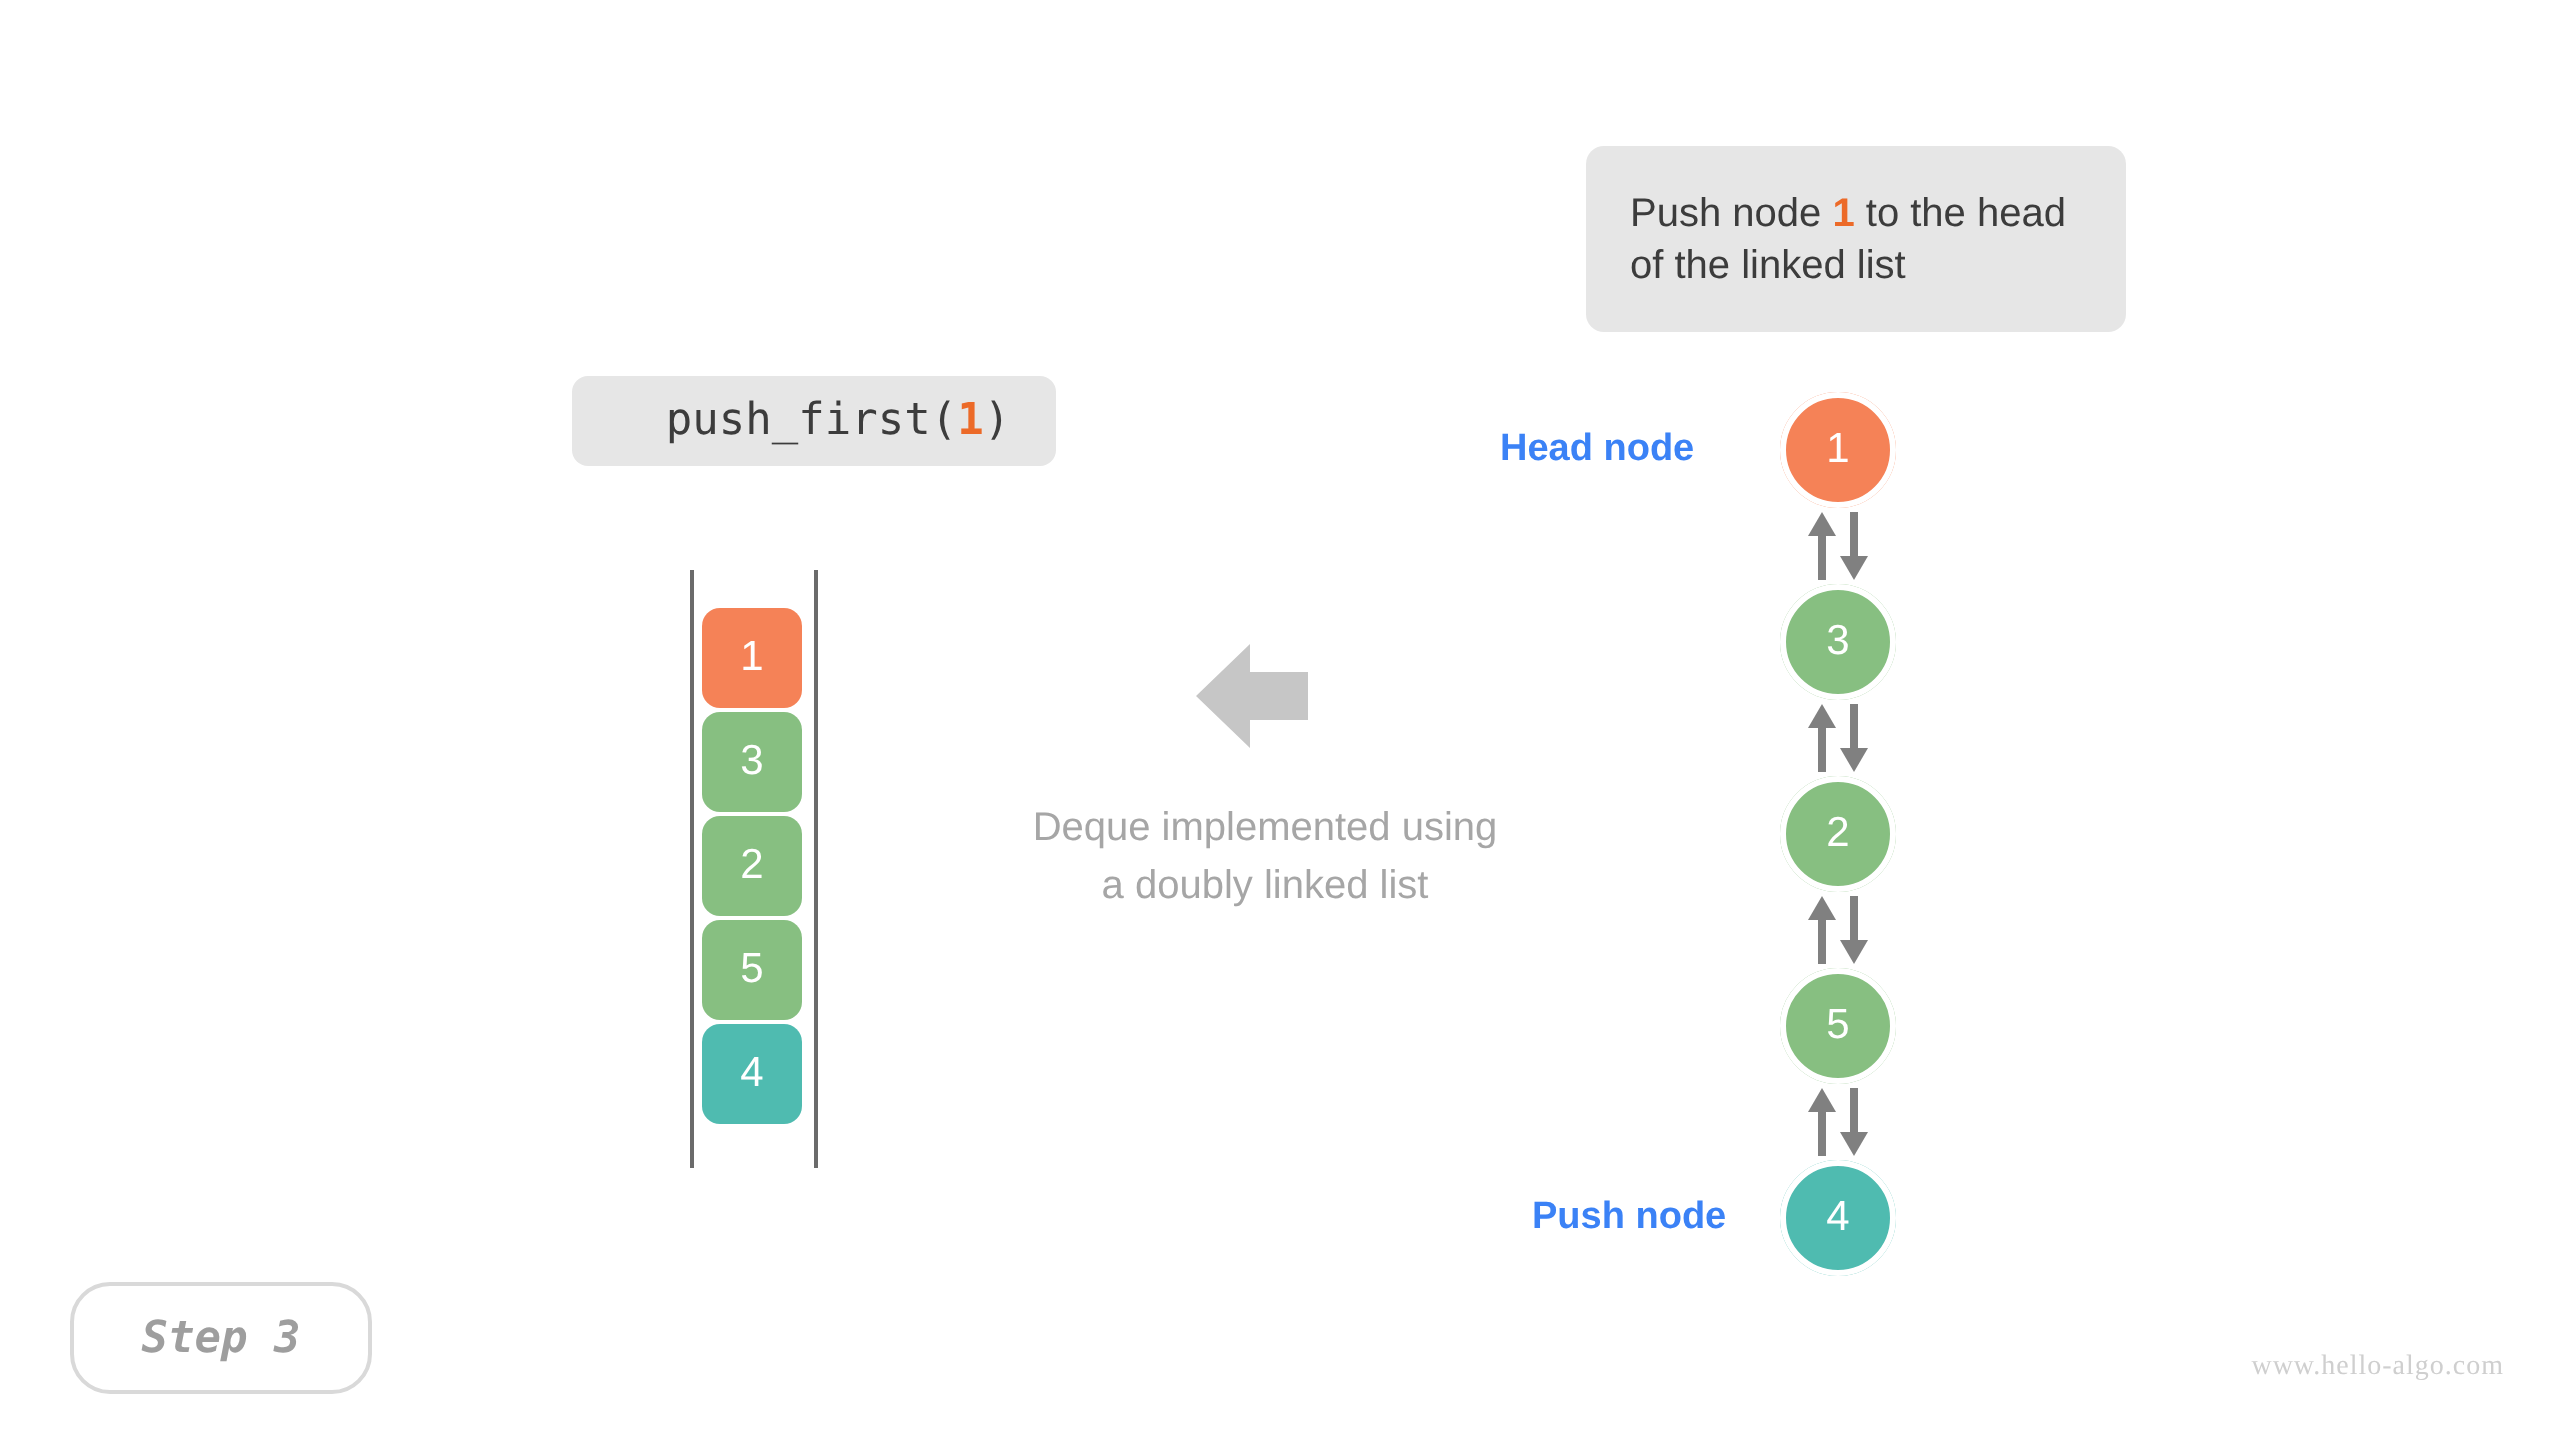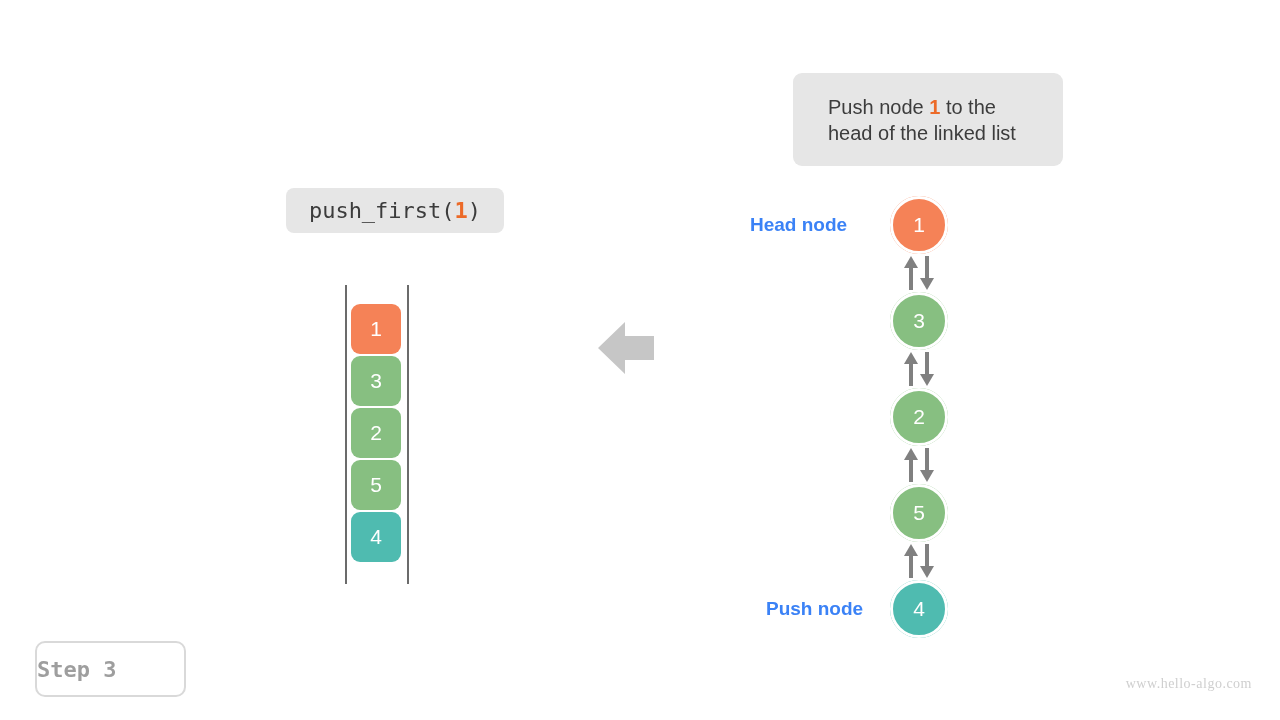--- a/index.html
+++ b/index.html
@@ -27,21 +27,20 @@
     box-sizing: border-box;
     padding: 16px 22px;
     display: flex;
     align-items: center;
   }
   #callout .ctext {
     font-size: 20px;
     line-height: 26px;
     color: #3c3c3c;
     font-family: "Liberation Sans", sans-serif;
-    margin-left: 13px;
   }
   #callout .hl {
     color: #ec6a28;
     font-weight: bold;
   }
 
   
   #code-pill {
     position: absolute;
     left: 286px;
@@ -172,23 +171,25 @@
   #tail-label { left: 766px; top: 598px; }
 
   
   #step-badge {
     position: absolute;
     left: 35px;
     top: 641px;
     width: 147px;
     height: 52px;
     border: 2px solid #d9d9d9;
-    border-radius: 10px;
-    display: flex;
-    align-items: center;
+    border-radius: 20px;
+    display: flex;
+    align-items: center;
+    justify-content: center;
+    font-style: italic;
   }
   #step-badge .txt {
     font-family: "DejaVu Sans Mono", monospace;
     font-weight: bold;
     font-size: 22px;
     color: #9e9e9e;
     white-space: pre;
   }
 
   
@@ -202,21 +203,21 @@
     letter-spacing: 0.5px;
   }
 </style>
 </head>
 <body>
 
 <div id="callout" style="background: rgb(230, 230, 230);">
   <div class="ctext"><span>Push node </span><span class="hl" style="color: rgb(236, 106, 40);">1</span><span> to the head of the linked list</span></div>
 </div>
 
-<div id="code-pill" style="background: rgb(230, 230, 230);">
+<div id="code-pill" style="background: rgb(230, 230, 230); padding-left: 24px;">
   <div class="code"><span>push_first(</span><span class="arg">1</span><span>)</span></div>
 </div>
 
 <div id="array-wrap">
   <div class="rail left" style="background: rgb(107, 107, 107);"></div>
   <div class="rail right" style="background: rgb(107, 107, 107);"></div>
   <div class="cells" id="array-cells">
       <div class="cell" style="background: rgb(245, 130, 87);">
         <span>1</span>
       </div>
@@ -234,20 +235,22 @@
       </div>
     </div>
 </div>
 
 <div id="center-arrow">
   <svg width="56" height="52" viewBox="0 0 56 52" xmlns="http://www.w3.org/2000/svg">
     <polygon points="0,26 27,0 27,14 56,14 56,38 27,38 27,52" fill="#c6c6c6"></polygon>
   </svg>
 </div>
 <div id="center-caption" style="color: rgb(166, 166, 166);">
+  <div>Deque implemented using</div>
+  <div>a doubly linked list</div>
 </div>
 
 <div id="linked-list">
     <div class="node" style="top: 0px; background: rgb(245, 130, 87);">
       <div class="inner" style="background: rgb(245, 130, 87);">
         <span>1</span>
       </div>
     </div>
     <div class="linkpair" style="top: 62px;"><svg width="62" height="34" viewBox="0 0 62 34" xmlns="http://www.w3.org/2000/svg">
         <g>

